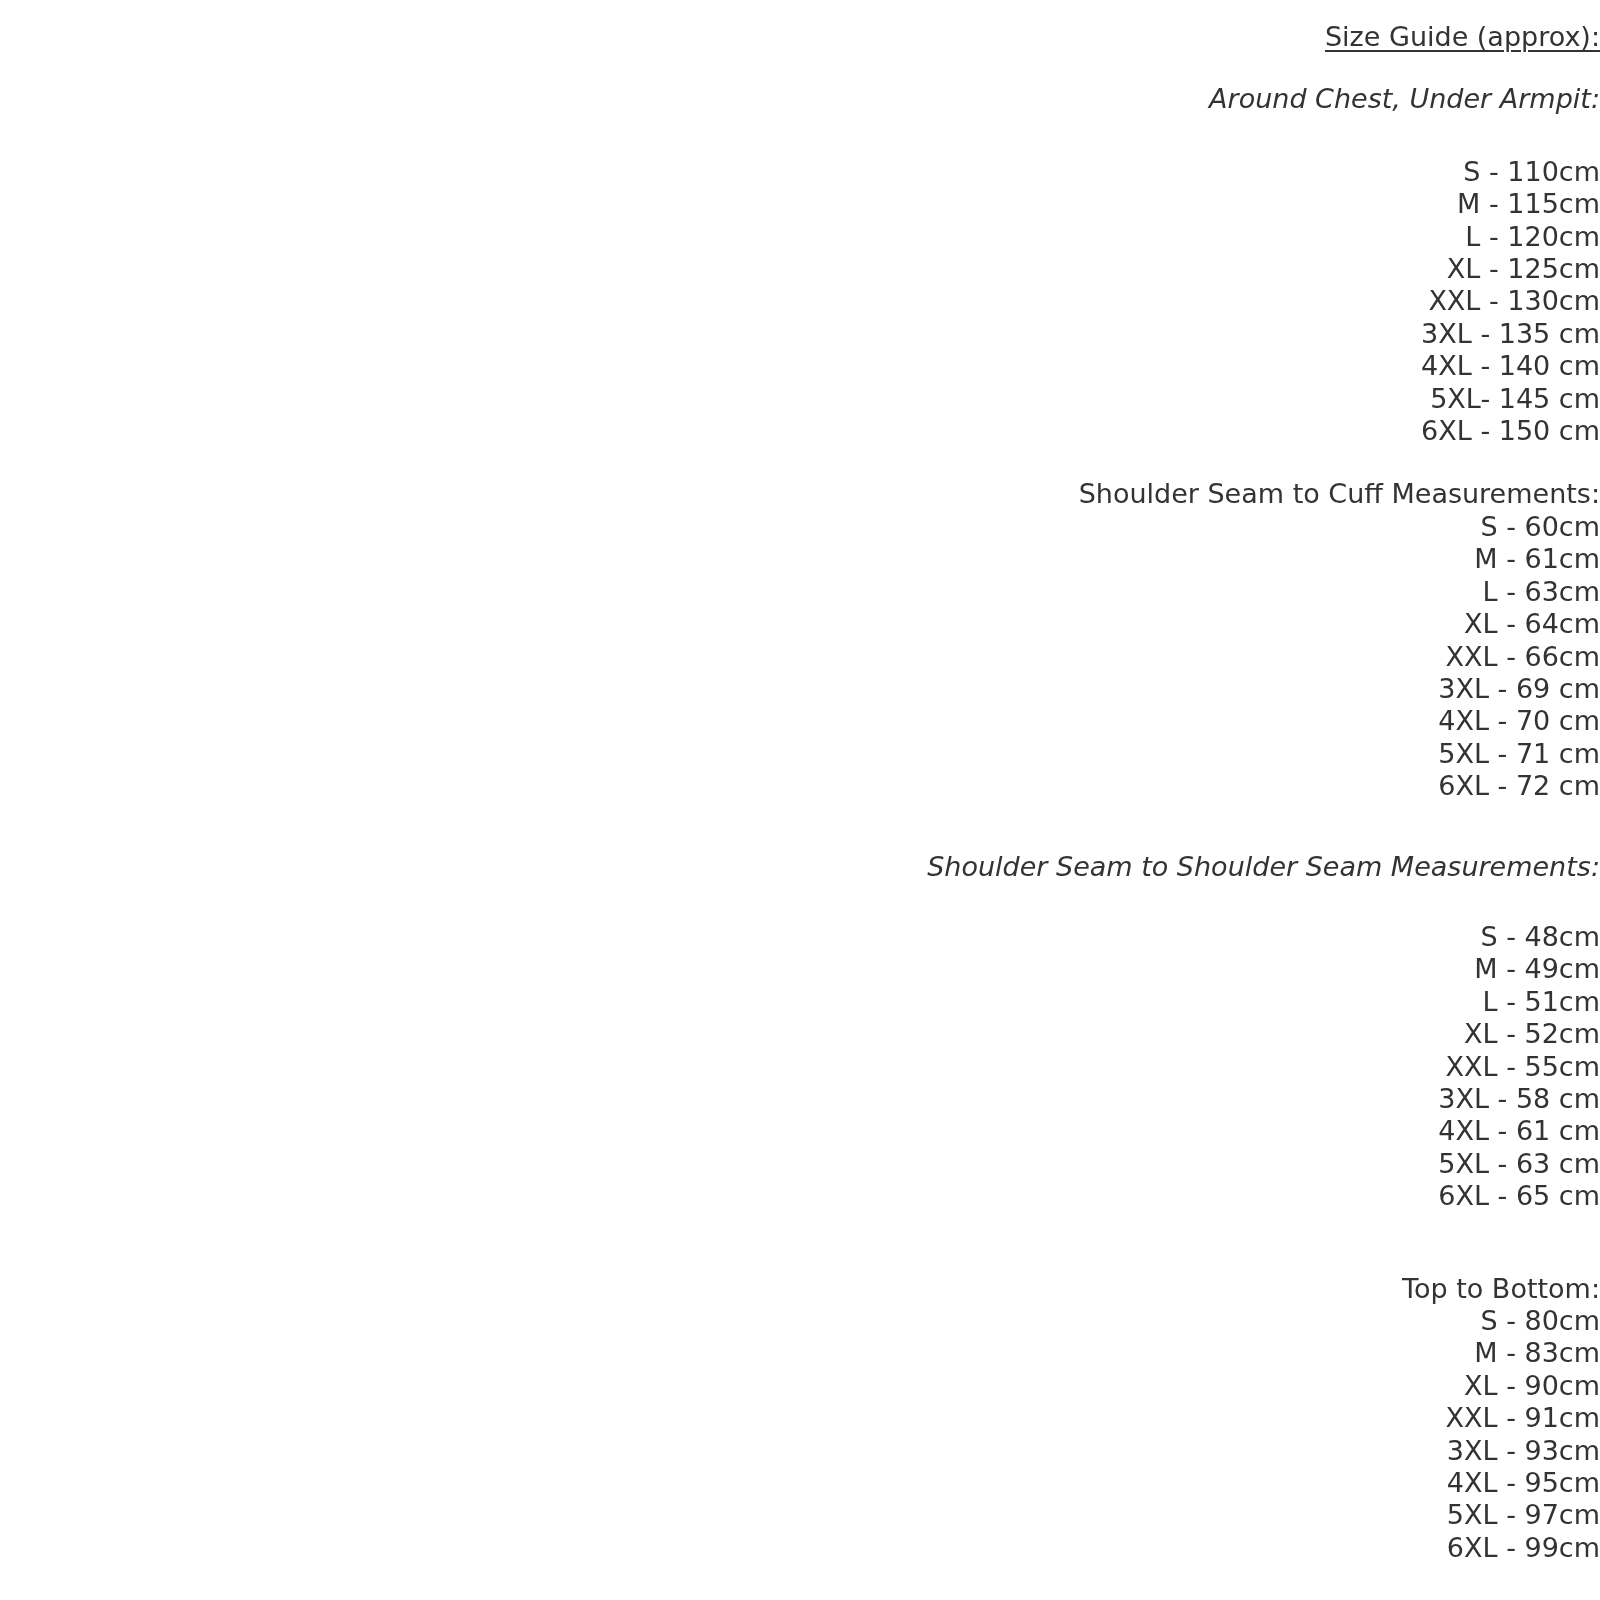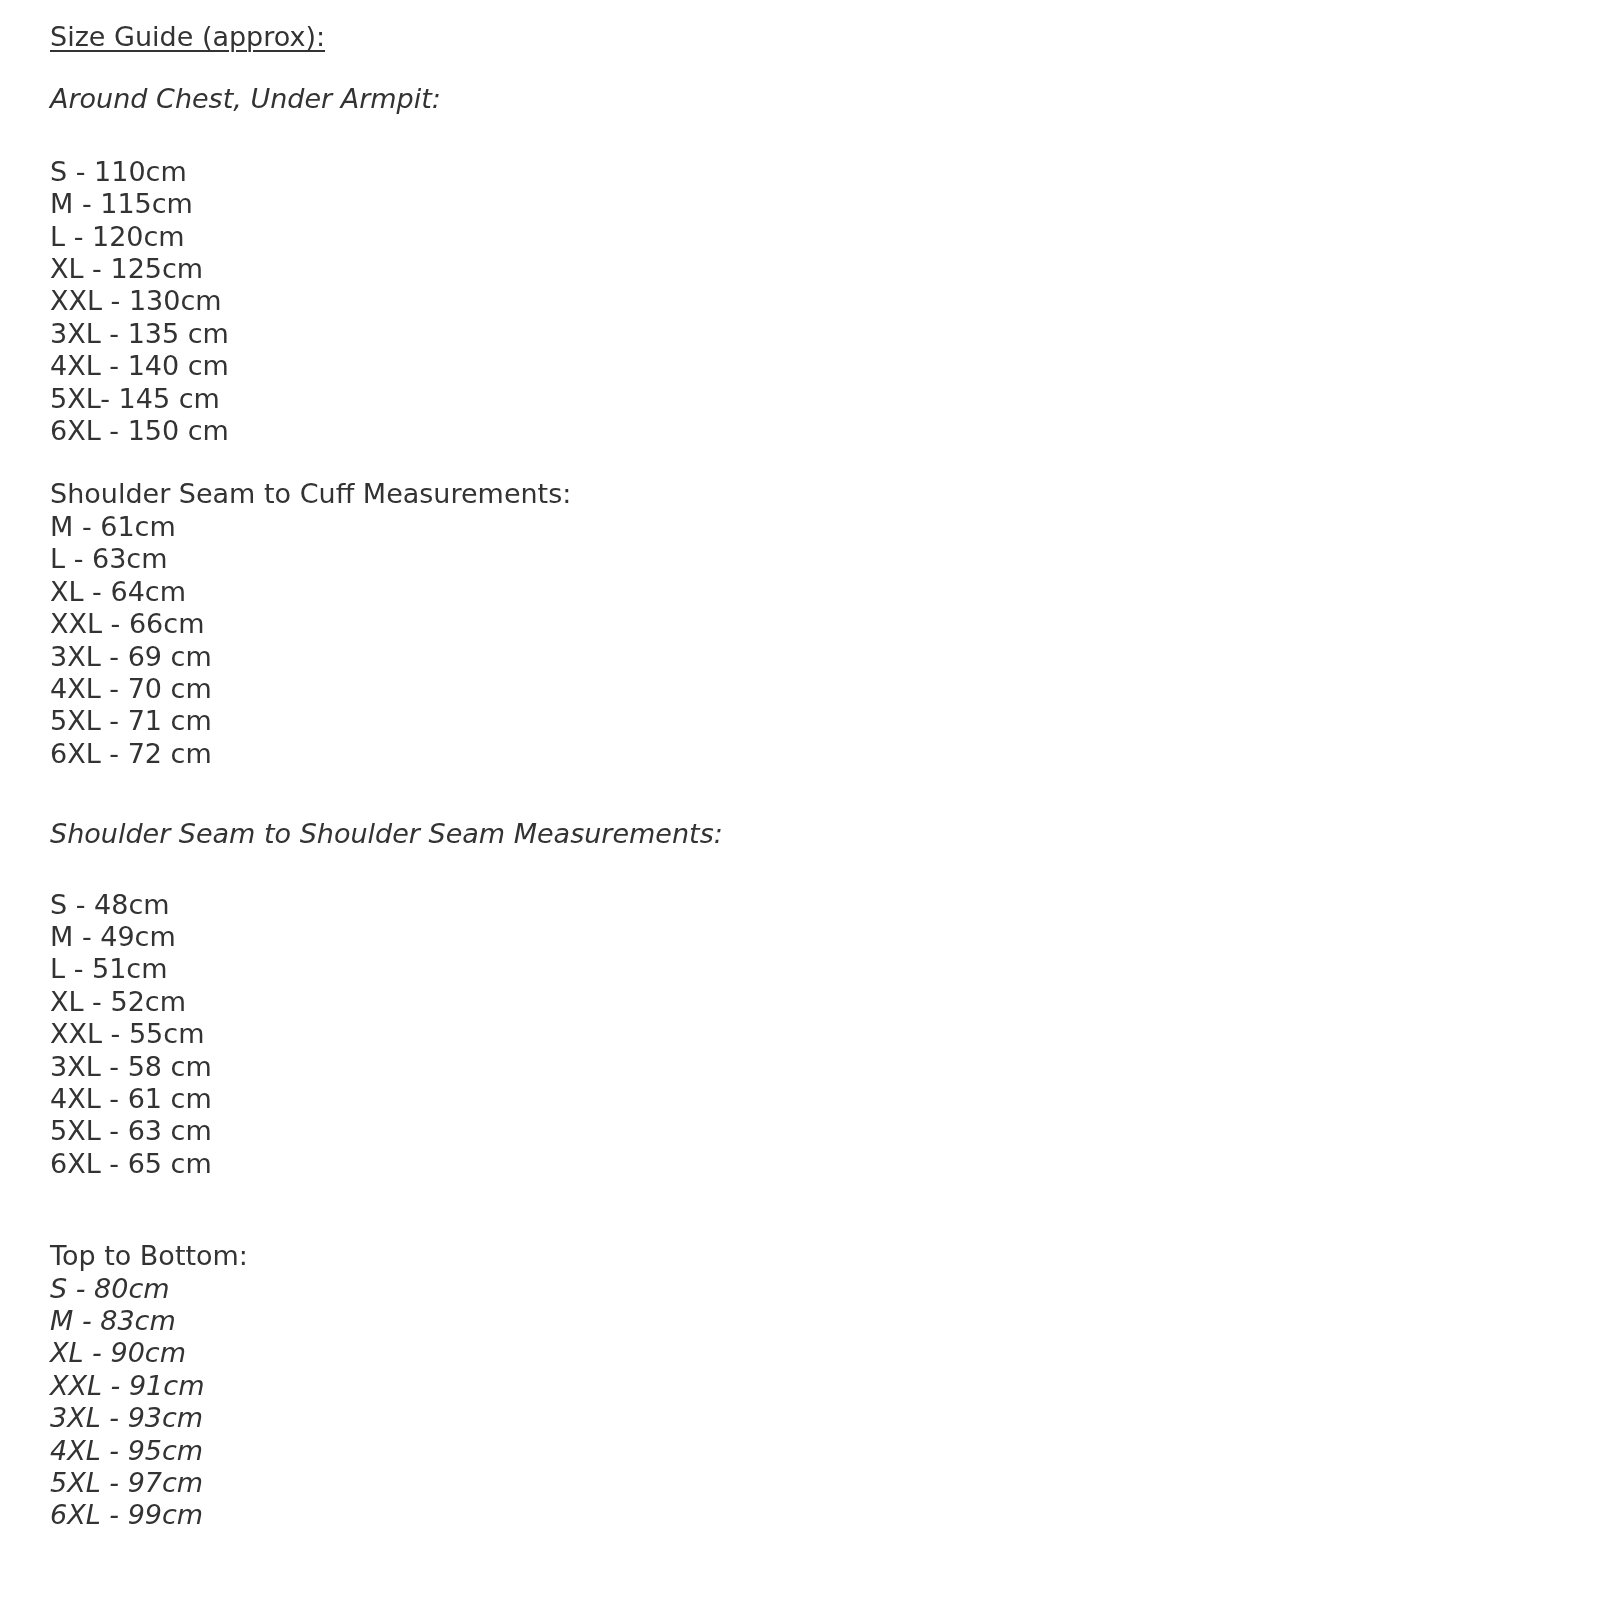--- a/index.html
+++ b/index.html
@@ -13,38 +13,38 @@
     font-family: "DejaVu Sans", "Liberation Sans", sans-serif;
     font-size: 27px;
     line-height: 32.4px;
     color: #333333;
     overflow: hidden;
   }
   .content {
     box-sizing: border-box;
     width: 1600px;
     padding: 21px 0 0 50px; 
-    text-align: left;
+    text-align: right;
   }
   .page-title {
     text-decoration: underline;
     text-decoration-thickness: 2px;
     text-underline-offset: 4px;
   }
   .size-line, .section-heading { white-space: pre; }
 
   
   .s1 .section-heading { margin-top: 30px; font-style: italic; }
   .s1 .size-list      { margin-top: 40px; }
   .s2 .section-heading { margin-top: 31px; }
   .s2 .size-list      { margin-top: 0; }
   .s3 .section-heading { margin-top: 48px; font-style: italic; }
   .s3 .size-list      { margin-top: 38px; }
   .s4 .section-heading { margin-top: 60px; }
-  .s4 .size-list      { margin-top: 0; font-style: italic; }
+  .s4 .size-list      { margin-top: 0; }
 </style>
 </head>
 <body style="color: rgb(51, 51, 51); background: rgb(255, 255, 255);">
 
 <div class="content">
 
   <div class="page-title">Size Guide (approx):</div>
 
   <div class="section s1">
     <div class="section-heading">Around Chest, Under Armpit:</div>
@@ -57,20 +57,21 @@
       <div class="size-line">3XL - 135 cm</div>
       <div class="size-line">4XL - 140 cm</div>
       <div class="size-line">5XL- 145 cm</div>
       <div class="size-line">6XL - 150 cm</div>
     </div>
   </div>
 
   <div class="section s2">
     <div class="section-heading">Shoulder Seam to Cuff Measurements:</div>
     <div class="size-list">
+      <div class="size-line">S - 60cm</div>
       <div class="size-line">M - 61cm</div>
       <div class="size-line">L - 63cm</div>
       <div class="size-line">XL - 64cm</div>
       <div class="size-line">XXL - 66cm</div>
       <div class="size-line">3XL - 69 cm</div>
       <div class="size-line">4XL - 70 cm</div>
       <div class="size-line">5XL - 71 cm</div>
       <div class="size-line">6XL - 72 cm</div>
     </div>
   </div>

